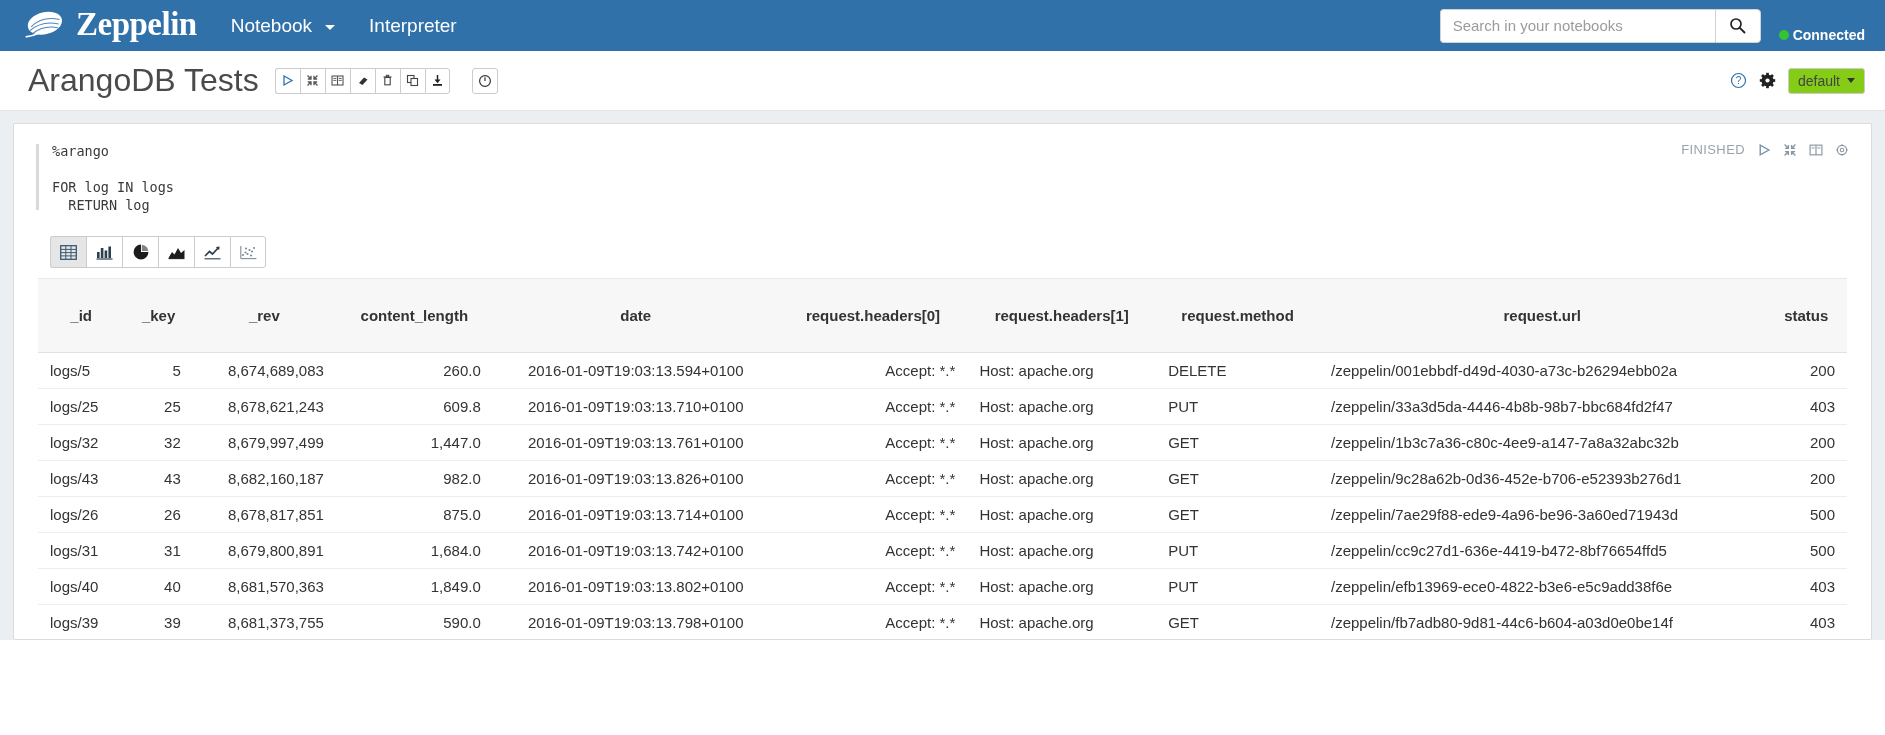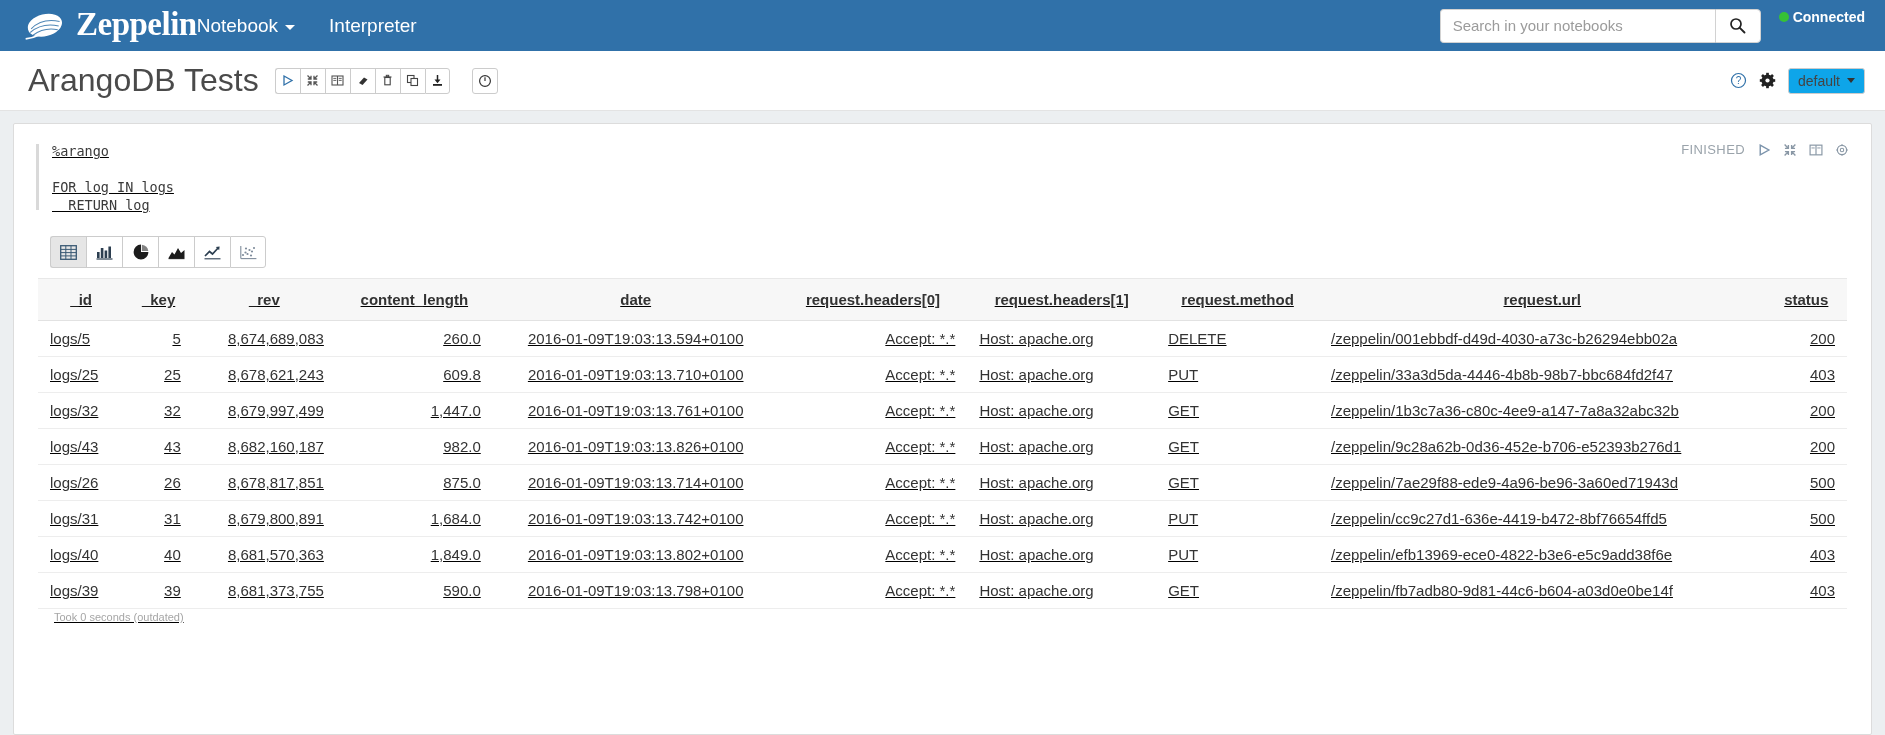--- a/index.html
+++ b/index.html
@@ -15,57 +15,58 @@
   .navbar {
     height: 51px;
     background: #3071a9;
     display: flex;
     align-items: center;
     padding: 0 20px 0 22px;
     position: relative;
   }
   .brand {
     display: flex;
-    align-items: flex-end;
+    align-items: flex-start;
     gap: 10px;
+    margin-right: 34px;
   }
   .brand-logo { width: 44px; height: 34px; display: block; }
   .brand-text {
     color: #ffffff;
     font-family: "Liberation Serif", serif;
     font-weight: bold;
     font-size: 33px;
     letter-spacing: -0.5px;
     line-height: 1;
     padding-bottom: 3px;
   }
   .nav-links { display: flex; align-items: center; gap: 34px; }
   .nav-link {
     color: #ffffff;
     font-size: 19px;
     text-decoration: none;
     display: flex;
     align-items: center;
-    gap: 7px;
+    gap: 13px;
     cursor: pointer;
     justify-content: flex-end;
   }
   .caret {
     display: inline-block;
     width: 0; height: 0;
     border-left: 5px solid transparent;
     border-right: 5px solid transparent;
     border-top: 5px solid #ffffff;
     margin-top: 3px;
   }
   .nav-right {
     position: absolute;
     right: 20px;
     display: flex;
-    align-items: flex-start;
+    align-items: flex-end;
     gap: 18px;
   }
   .search-group { display: flex; align-items: stretch; }
   .search-input {
     width: 275px;
     height: 34px;
     border: 1px solid #d2d2d2;
     border-right: none;
     border-radius: 4px 0 0 4px;
     padding: 0 12px;
@@ -137,41 +138,40 @@
   }
   .nb-right {
     position: absolute;
     right: 20px;
     display: flex; align-items: center; gap: 12px;
   }
   .sel-default {
     height: 26px;
     border: 1px solid #ccc;
     border-radius: 3px;
-    background: #0ea5e9;
+    background: #84cc16;
     font-size: 14px;
     color: #444;
     padding: 0 9px;
     display: flex; align-items: center; gap: 7px;
     cursor: pointer;
   }
   .caret-dark {
     width: 0; height: 0;
     border-left: 4px solid transparent;
     border-right: 4px solid transparent;
     border-top: 5px solid #333;
     display: inline-block;
   }
 
   
   .nb-body {
     background: #eceff1;
     padding: 12px 13px 0 13px;
-    height: 624px;
-    text-decoration: underline;
+    height: 529px;
   }
   .paragraph {
     background: #ffffff;
     border: 1px solid #dcdcdc;
     border-radius: 2px;
     height: 100%;
     position: relative;
     padding: 18px 22px 0 22px;
     overflow: hidden;
   }
@@ -228,21 +228,21 @@
     width: 100%;
     border-collapse: collapse;
     font-size: 15px;
     color: #333;
   }
   table.result thead th {
     background: #f7f7f7;
     border-top: 1px solid #e8e8e8;
     border-bottom: 1px solid #e2e2e2;
     font-weight: bold;
-    padding: 12px 12px;
+    padding: 28px 12px;
     text-align: center;
     white-space: nowrap;
     cursor: pointer;
   }
   table.result tbody td {
     border-bottom: 1px solid #ededed;
     padding: 9px 12px;
     white-space: nowrap;
   }
   table.result tbody tr:first-child td { border-top: none; }

